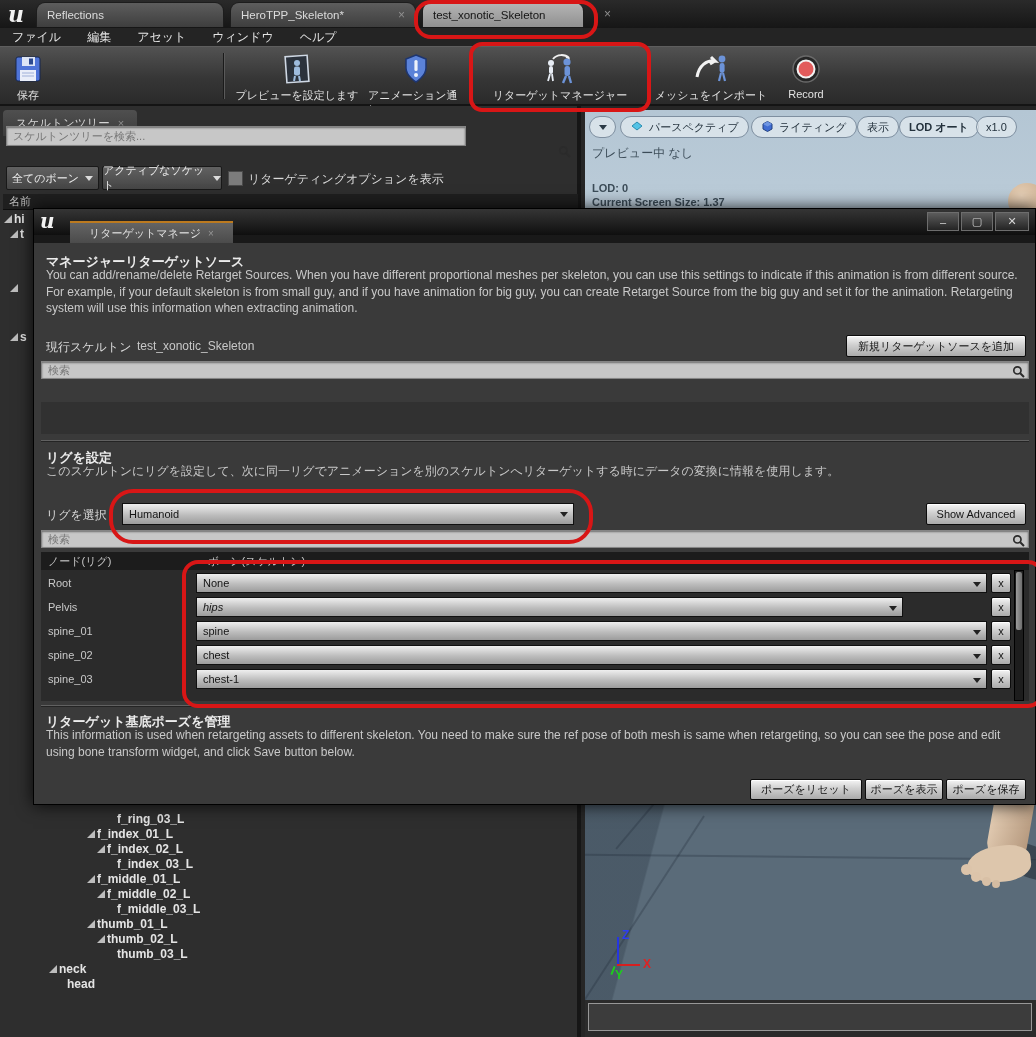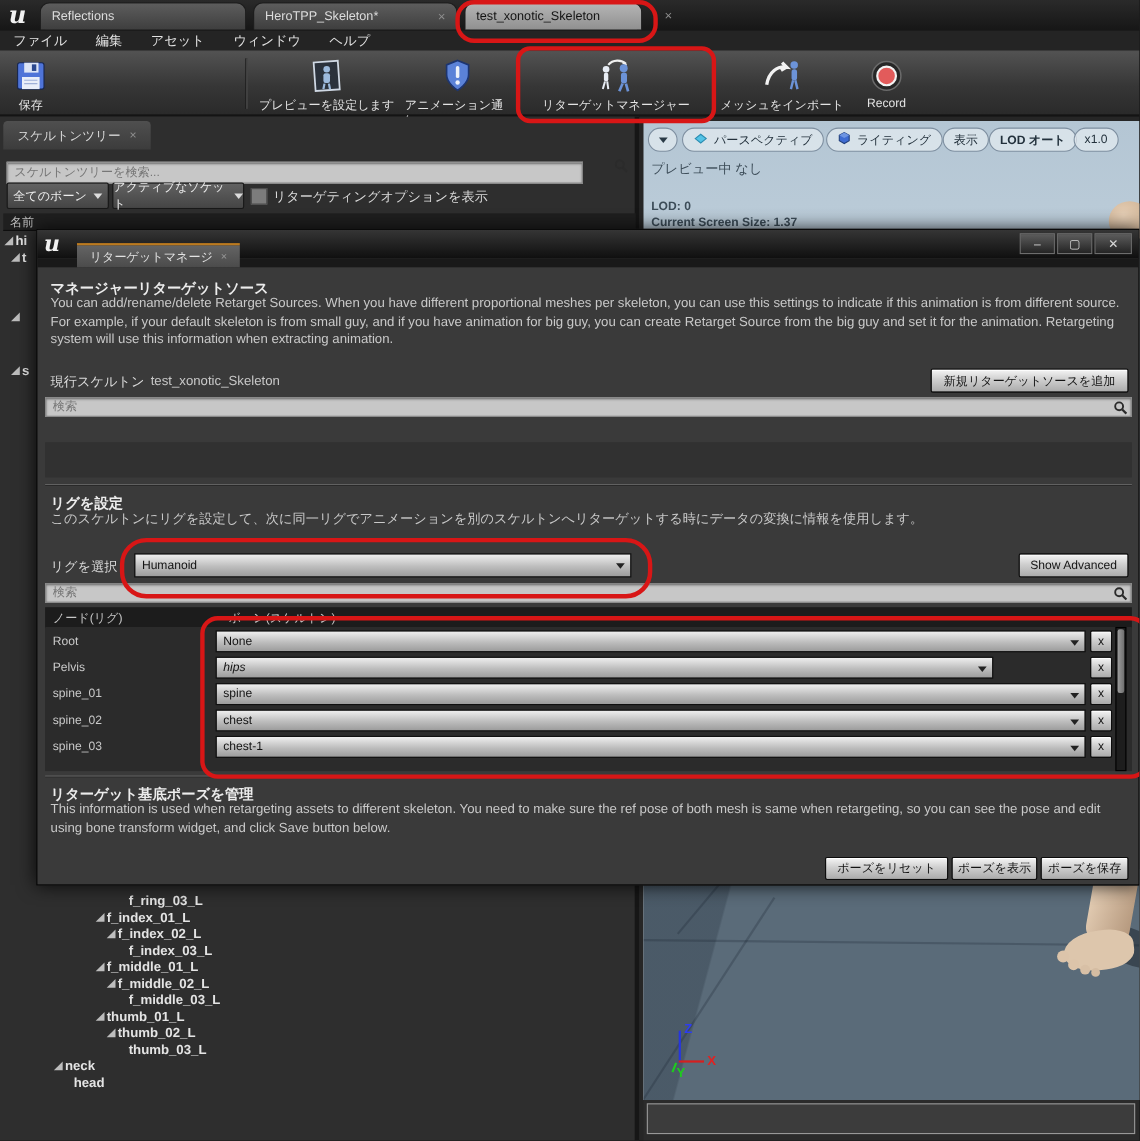--- a/index.html
+++ b/index.html
@@ -43,21 +43,21 @@
   .pill{position:absolute;height:22px;background:rgba(238,243,247,.6);border:1px solid #7e8fa0;border-radius:11px;
         color:#23313c;font-size:11px;display:flex;align-items:center;justify-content:center;gap:5px;padding:0 9px;box-sizing:border-box;}
   .vtext{position:absolute;color:#3c4c58;font-size:12px;}
   .wbtn{width:32px;height:19px;background:linear-gradient(#5c5c5c,#242424);border:1px solid #6d6d6d;color:#d6d6d6;
         font-size:11px;display:flex;align-items:center;justify-content:center;box-sizing:border-box;}
   
   .modal{position:absolute;left:33px;top:208px;width:1003px;height:597px;background:#3a3a3a;border:1px solid #000;
          box-shadow:0 0 16px rgba(0,0,0,.85);z-index:10;box-sizing:border-box;}
   .mtitle{position:absolute;left:0;top:0;width:100%;height:26px;background:linear-gradient(#353535,#0f0f0f);}
   .tabstrip{position:absolute;left:0;top:26px;width:100%;height:8px;background:#191919;}
-  .mtab{position:absolute;left:36px;top:12px;width:148px;height:22px;background:linear-gradient(#646464,#4b4b4b);
+  .mtab{position:absolute;left:36px;top:12px;width:163px;height:22px;background:linear-gradient(#646464,#4b4b4b);
         border-top:2px solid #bc7a1f;color:#e2e2e2;font-size:11px;display:flex;align-items:center;justify-content:center;gap:7px;box-sizing:border-box;}
   .h1{position:absolute;color:#ececec;font-size:13px;font-weight:bold;}
   .para{position:absolute;color:#c9c9c9;font-size:12px;line-height:16.5px;}
   .btn{background:linear-gradient(#f5f5f5,#cfcfcf 45%,#ababab);border:1px solid #0c0c0c;color:#141414;font-size:11px;
        display:flex;align-items:center;justify-content:center;border-radius:2px;box-shadow:inset 0 1px 0 #fff;box-sizing:border-box;position:absolute;}
   .lsthdr{position:absolute;background:#1c1c1c;border-bottom:1px solid #000;color:#c6c6c6;font-size:11px;display:flex;align-items:center;}
   .combo{position:absolute;background:linear-gradient(#efefef,#bdbdbd 55%,#9c9c9c);border:1px solid #101010;color:#141414;
          font-size:11px;display:flex;align-items:center;padding:0 18px 0 6px;box-sizing:border-box;}
   .combo .cdown{border-top-color:#222;position:absolute;right:5px;top:8px;}
   .divline{position:absolute;height:1px;background:#616161;border-bottom:1px solid #242424;}
@@ -166,21 +166,21 @@
       </span>
       <span>Record</span>
     </div>
   </div>
 
   <div class="lpanel"></div>
   <div class="ptab">
     <span>スケルトンツリー</span>
     <span style="color:#8d8d8d;font-size:11px;">×</span>
   </div>
-  <input class="searchbox abs" style="left: 6px; top: 147px; width: 524px; height: 20px;" placeholder="スケルトンツリーを検索...">
+  <input class="searchbox abs" style="left: 6px; top: 126px; width: 460px; height: 20px;" placeholder="スケルトンツリーを検索...">
   <span class="mag abs" style="left:558px;top:144px;">
     <svg width="13" height="13" viewBox="0 0 13 13">
         <circle cx="5.4" cy="5.4" r="3.6" fill="none" stroke="#2b2b2b" stroke-width="1.7"></circle>
         <line x1="8.2" y1="8.2" x2="12" y2="12" stroke="#2b2b2b" stroke-width="2"></line>
       </svg>
   </span>
   <div class="fbtn" style="left:6px;top:166px;width:93px;height:24px;">
     <span>全てのボーン</span>
       <span class="cdown"></span>
   </div>

